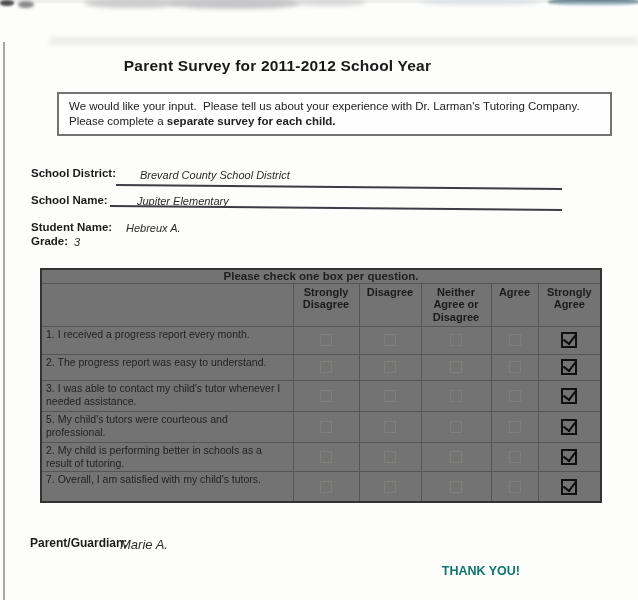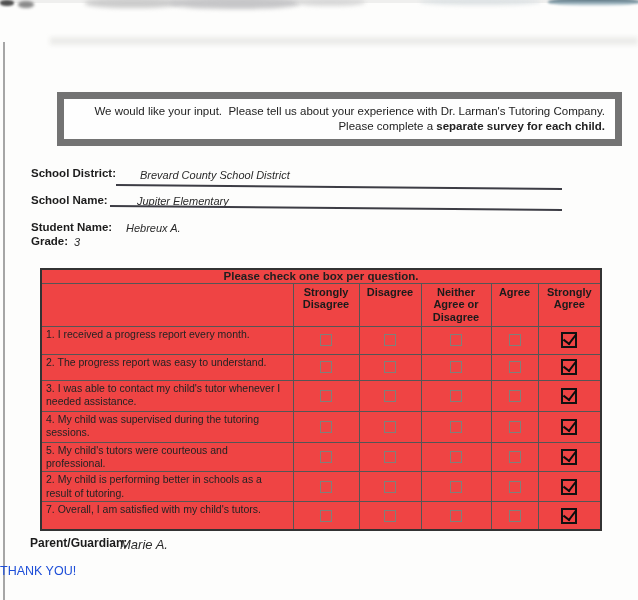--- a/index.html
+++ b/index.html
@@ -18,67 +18,68 @@
   .sm4{left:170px;top:-3px;width:130px;height:12px;background:#c6c6c8;}
   .sm5{left:295px;top:-2px;width:70px;height:8px;background:#d8d8d8;}
   .sm6{left:420px;top:-2px;width:120px;height:7px;background:#dde2e4;}
   .sm7{left:548px;top:-2px;width:92px;height:8px;background:linear-gradient(180deg,#49616d 0%,#8fa9b4 60%,#e8eef1 100%);filter:blur(1px);}
   .paper-edge{position:absolute;left:50px;top:37px;width:588px;height:8px;background:#ececea;filter:blur(2px);}
   .left-line{position:absolute;left:3px;top:42px;width:2px;height:558px;background:#a6a6a6;filter:blur(0.4px);}
   
   .title{position:absolute;left:0;top:57px;width:555px;text-align:center;
     font-size:15.5px;font-weight:bold;color:#191919;letter-spacing:0.2px;}
   
-  .intro{position:absolute;left:57px;top:92px;width:531px;border:7px solid #737373;
-    padding:5px 10px;font-size:11.5px;line-height:1.32;color:#222;background:#fefefe;text-align:right;}
+  .intro{position:absolute;left:57px;top:92px;width:531px;border:2px solid #737373;
+    padding:5px 10px;font-size:11.5px;line-height:1.32;color:#222;background:#fefefe;}
   .pre{white-space:pre-wrap;}
   
   .lbl{position:absolute;font-size:11.5px;font-weight:bold;color:#1c1c1c;}
   .val{position:absolute;font-size:11px;color:#2a2a2a;font-style:italic;}
   .ul{position:absolute;border-top:2px solid #3d3d45;transform-origin:left center;transform:rotate(0.5deg);}
   #ul-district{left:116px;top:184px;width:446px;}
   #ul-name{left:110px;top:205px;width:452px;}
   
   table.survey{position:absolute;left:40px;top:268px;width:560px;
-    border-collapse:collapse;table-layout:fixed;border:2px solid #333;background:#ef4444;}
+    border-collapse:collapse;table-layout:fixed;border:2px solid #333;background:#737373;}
   table.survey td,table.survey th{border:1px solid #555;}
   .cap-row{height:13px;}
   .cap{font-size:11.5px;font-weight:bold;text-align:center;padding:0;line-height:1.1;}
   .head-row{height:37px;}
   .hd{font-size:11px;font-weight:bold;text-align:center;vertical-align:top;padding:2px 1px;line-height:1.15;color:#1b1b1b;}
   tr:nth-child(3){height:28px;} tr:nth-child(4){height:26px;}
   tr:nth-child(5){height:31px;} tr:nth-child(6){height:31px;}
   tr:nth-child(7){height:27px;} tr:nth-child(8){height:30px;}
   tr:nth-child(9){height:28px;}
   .q{font-size:10.5px;vertical-align:top;text-align:left;padding:1px 4px;line-height:1.28;color:#232323;margin-left:36px;}
   .c{text-align:center;vertical-align:middle;padding:0;}
   .box{width:12px;height:12px;border:1.5px solid #80807a;margin:0 auto;background:transparent;box-sizing:border-box;}
   .box.checked{width:16px;height:16px;border:2.5px solid #111;position:relative;}
   .box.checked::before{content:"";position:absolute;left:3px;top:-3px;width:5.5px;height:11px;
     border-right:2.8px solid #0c0c0c;border-bottom:2.8px solid #0c0c0c;transform:rotate(37deg);}
   
-  .thanks{position:absolute;left:0;top:564px;width:520px;text-align:left;
-    font-size:12.5px;font-weight:normal;color:#1d4ed8;}
+  .thanks{position:absolute;left:0;top:564px;width:520px;text-align:right;
+    font-size:12.5px;font-weight:bold;color:#0f766e;}
 </style>
 </head>
 <body>
 
 <div class="scan">
 
   <div class="top-strip"></div>
   <div class="smudge sm1"></div>
   <div class="smudge sm2"></div>
   <div class="smudge sm3"></div>
   <div class="smudge sm4"></div>
   <div class="smudge sm5"></div>
   <div class="smudge sm6"></div>
   <div class="smudge sm7"></div>
   <div class="paper-edge"></div>
   <div class="left-line"></div>
 
+  <div class="title">Parent Survey for 2011-2012 School Year</div>
 
   <div class="intro">
     <span class="pre">We would like your input.  Please tell us about your experience with Dr. Larman's Tutoring Company.</span><br>
     <span><span>Please complete a </span><b>separate survey for each child.</b></span>
   </div>
 
   <div class="lbl" style="left:31px;top:167px;">School District:</div>
   <div class="val" style="left:140px;top:169px;">Brevard County School District</div>
   <div class="ul" id="ul-district"></div>
 
@@ -160,38 +161,20 @@
             <div class="box"></div>
           </td>
       <td class="c">
             <div class="box"></div>
           </td>
       <td class="c">
             <div class="box checked"></div>
           </td>
     </tr>
     <tr>
-      <td class="q">4. My child was supervised during the tutoring sessions.</td>
-      <td class="c">
-            <div class="box"></div>
-          </td>
-      <td class="c">
-            <div class="box"></div>
-          </td>
-      <td class="c">
-            <div class="box"></div>
-          </td>
-      <td class="c">
-            <div class="box"></div>
-          </td>
-      <td class="c">
-            <div class="box checked"></div>
-          </td>
-    </tr>
-    <tr>
       <td class="q">5. My child's tutors were courteous and professional.</td>
       <td class="c">
             <div class="box"></div>
           </td>
       <td class="c">
             <div class="box"></div>
           </td>
       <td class="c">
             <div class="box"></div>
           </td>

